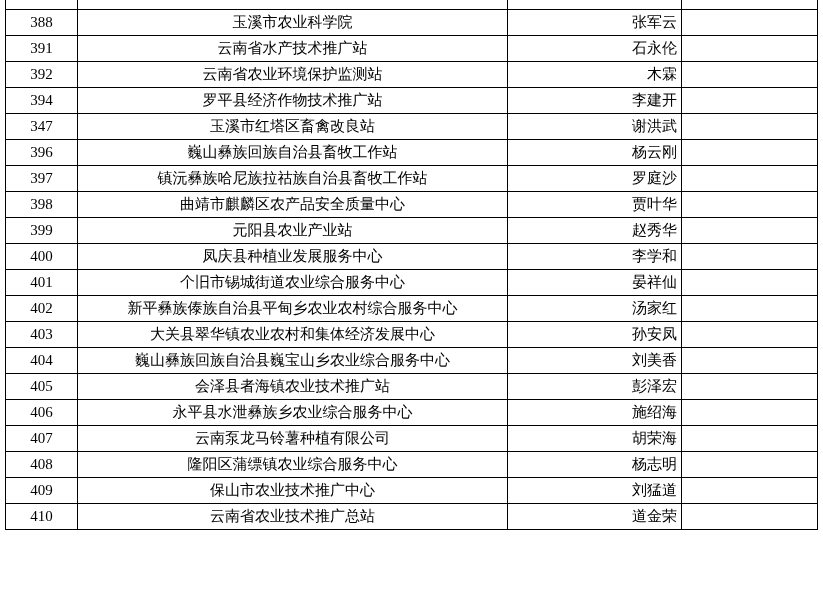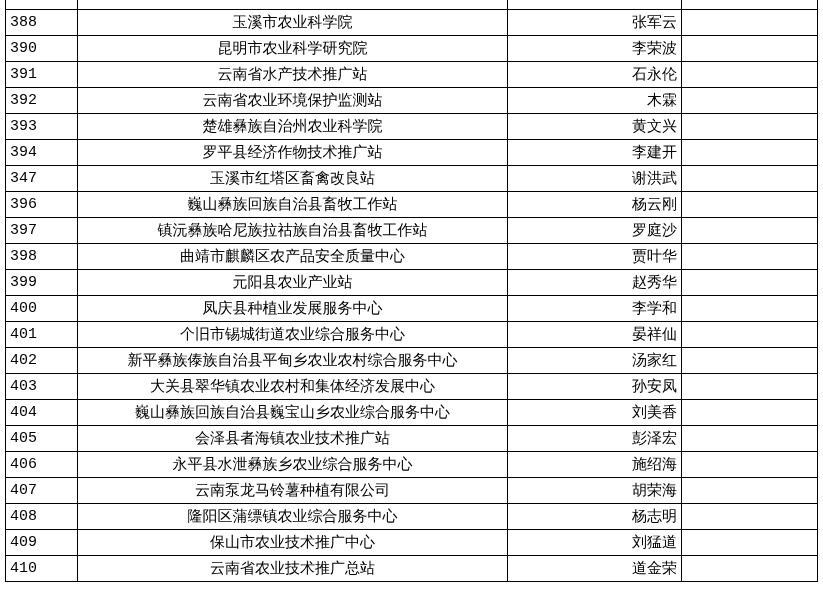--- a/index.html
+++ b/index.html
@@ -36,22 +36,22 @@
     line-height: 25px;
     overflow: hidden;
     white-space: nowrap;
   }
   col.c-num   { width: 72px; }
   col.c-name  { width: 430px; }
   col.c-rep   { width: 174px; }
   col.c-last  { width: 136px; }
 
   td.num {
-    text-align: left;
-    font-family: Liberation Mono, monospace;
+    text-align: center;
+    font-family: Liberation Serif, serif;
   }
   td.name {
     text-align: center;
     padding-left: 8px;
   }
   td.rep {
     text-align: right;
   }
   td.last {
     text-align: center;
@@ -96,41 +96,29 @@
             <span class="cliptext"></span>
           </td>
       </tr>
     <tr>
           <td class="num">388</td>
           <td class="name">玉溪市农业科学院</td>
           <td class="rep">张军云</td>
           <td class="last"></td>
         </tr>
         <tr>
-          <td class="num">390</td>
-          <td class="name">昆明市农业科学研究院</td>
-          <td class="rep">李荣波</td>
-          <td class="last"></td>
-        </tr>
-        <tr>
           <td class="num">391</td>
           <td class="name">云南省水产技术推广站</td>
           <td class="rep">石永伦</td>
           <td class="last"></td>
         </tr>
         <tr>
           <td class="num">392</td>
           <td class="name">云南省农业环境保护监测站</td>
           <td class="rep">木霖</td>
-          <td class="last"></td>
-        </tr>
-        <tr>
-          <td class="num">393</td>
-          <td class="name">楚雄彝族自治州农业科学院</td>
-          <td class="rep">黄文兴</td>
           <td class="last"></td>
         </tr>
         <tr>
           <td class="num">394</td>
           <td class="name">罗平县经济作物技术推广站</td>
           <td class="rep">李建开</td>
           <td class="last"></td>
         </tr>
         <tr>
           <td class="num">347</td>

